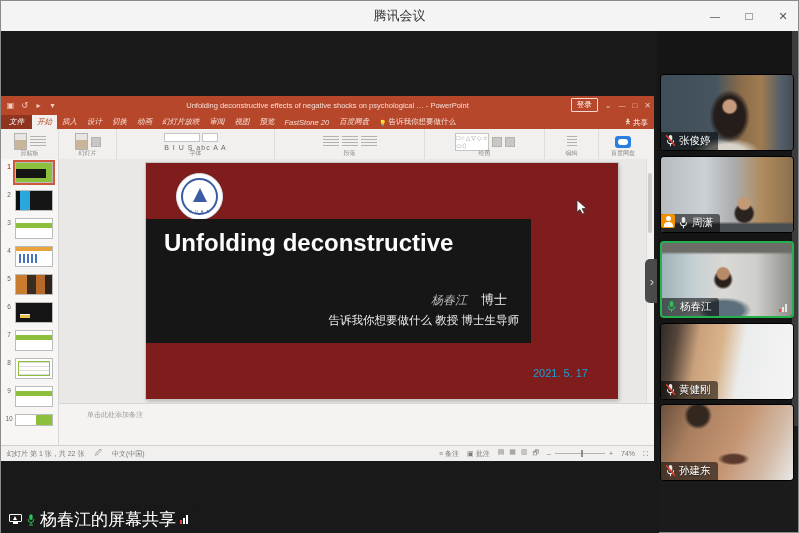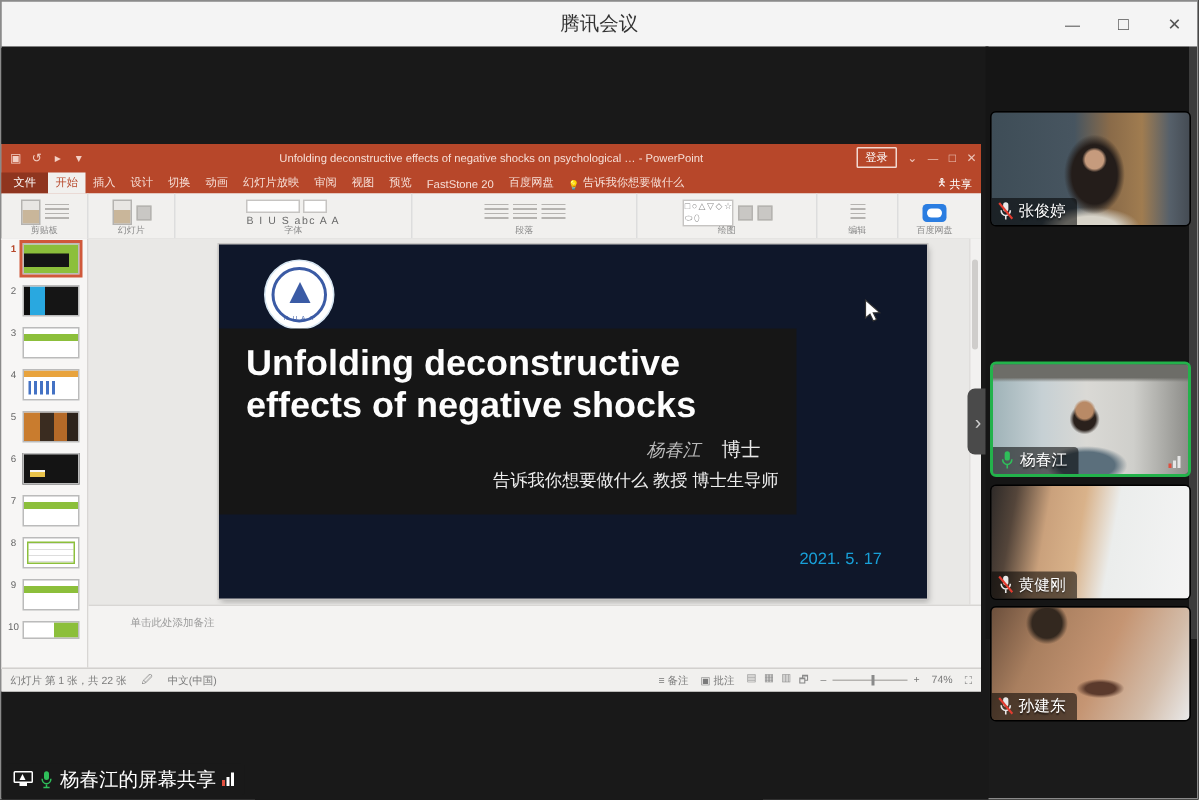--- a/index.html
+++ b/index.html
@@ -30,21 +30,21 @@
   .ppt-title{position:absolute;left:0;right:0;text-align:center;font-size:7.5px;color:#f6ded6;pointer-events:none;white-space:nowrap;overflow:hidden;}
   .ppt-tb-right{position:absolute;right:3px;top:2px;display:flex;align-items:center;gap:7px;}
   .signin{border:1px solid #f2d9d1;color:#fff;font-size:7.5px;padding:1px 5px;border-radius:1px;}
   .pwc{color:#edc6ba;font-size:8px;}
   .pwc.opt::before{content:"⌄";}
   .pwc.min::before{content:"—";font-size:7px;}
   .pwc.max::before{content:"□";}
   .pwc.cls::before{content:"✕";}
 
   .ppt-tabs{position:absolute;left:0;top:18px;width:100%;height:15px;background:#b7472a;display:flex;align-items:flex-end;}
-  .ptab{font-size:7.5px;color:#f6ded6;padding:2px 5px 2px;white-space:nowrap;}
+  .ptab{font-size:7.5px;color:#f6ded6;padding:2px 5px 2px;white-space:nowrap;font-style:italic;}
   .ptab.file{background:#8f351f;color:#fff;padding:2px 8px;}
   .ptab.sel{background:#f1f0ee;color:#b7472a;}
   .tellme{display:flex;align-items:center;gap:2px;font-size:7.5px;color:#f6ded6;padding:2px 5px;}
   .bulb::before{content:"💡";font-size:6px;}
   .ppt-share{position:absolute;right:6px;bottom:1px;font-size:7.5px;color:#fff;display:flex;gap:2px;align-items:center;}
   .person-g::before{content:"🯅";font-size:7px;}
 
   
   .ribbon{position:absolute;left:0;top:33px;width:100%;height:30px;background:#f1f0ee;border-bottom:1px solid #d2d0ce;display:flex;}
   .rgroup{position:relative;height:100%;border-right:1px solid #ddd;box-sizing:border-box;display:flex;flex-direction:column;align-items:center;}
@@ -83,21 +83,21 @@
   .tp8{background:#fff;position:relative;}
   .tp8::after{content:"";position:absolute;inset:2px;border:1px solid #8cbf3b;background:repeating-linear-gradient(180deg,#ddd 0 1px,transparent 1px 4px);}
   .tp9{background:linear-gradient(180deg,#fff 0 20%,#8cbf3b 20% 45%,#fff 45% 100%);}
   .tp10{background:linear-gradient(90deg,#fff 0 55%,#8cbf3b 55% 100%);height:12px;}
 
   .canvas{position:absolute;left:58px;top:0;right:0;height:100%;}
   .vscroll{position:absolute;right:0;top:0;width:7px;height:245px;background:#f2f1f0;border-left:1px solid #e0dedc;}
   .vscroll::before{content:"";position:absolute;left:1px;top:14px;width:4px;height:60px;background:#cfcdcb;border-radius:2px;}
 
   
-  .slide{position:absolute;left:87px;top:4px;width:472px;height:236px;background:#0f172a;box-shadow:0 0 0 1px #c8c6c4,1px 2px 4px rgba(0,0,0,.25);}
+  .slide{position:absolute;left:87px;top:4px;width:472px;height:236px;background:#7f1d1d;box-shadow:0 0 0 1px #c8c6c4,1px 2px 4px rgba(0,0,0,.25);}
   .logo{position:absolute;left:30px;top:10px;width:45px;height:45px;border-radius:50%;background:#fff;border:1px solid #d7e6f2;display:flex;align-items:center;justify-content:center;}
   .logo .ring{width:37px;height:37px;border-radius:50%;border:2px solid #3b5ba5;box-sizing:border-box;display:flex;align-items:center;justify-content:center;}
   .logo .emb{width:0;height:0;border-left:7px solid transparent;border-right:7px solid transparent;border-bottom:14px solid #3b5ba5;transform:translateY(-2px);}
   .logo .lt{position:absolute;bottom:5px;font-size:4px;color:#3b5ba5;letter-spacing:1px;}
   .blackbox{position:absolute;left:0;top:56px;width:385px;height:124px;background:#161616;color:#fff;}
   .sl-title{margin:10px 0 0 18px;font-size:24px;line-height:28px;font-weight:bold;color:#fdfdfd;letter-spacing:0px;}
   .sl-byline{position:absolute;right:24px;top:72px;font-size:13px;color:#e8e8e8;}
   .sl-byline .script{font-family:"DejaVu Serif","Liberation Serif",serif;font-style:italic;font-size:12px;color:#b9b9b9;margin-right:14px;}
   .sl-aff{position:absolute;right:12px;top:94px;font-size:11.5px;color:#ededed;}
   .sl-date{position:absolute;right:30px;bottom:20px;font-size:11px;font-weight:normal;color:#18a0d8;}
@@ -116,21 +116,21 @@
   .zoombar{display:flex;align-items:center;gap:4px;}
   .ztrack{position:relative;width:50px;height:1px;background:#b5b3b0;}
   .zthumb{position:absolute;left:26px;top:-3px;width:2px;height:7px;background:#8a8a8a;}
 
   
   .handle{position:absolute;right:0;top:228px;width:14px;height:44px;background:#4a4a4a;border-radius:5px 0 0 5px;display:flex;align-items:center;justify-content:center;cursor:pointer;}
   .handle::before{content:"›";color:#cfcfcf;font-size:13px;}
 
   
   .banner{position:absolute;left:3px;bottom:4px;height:21px;background:rgba(25,25,25,.92);border-radius:2px;display:flex;align-items:center;gap:4px;padding:0 7px 0 5px;}
-  .banner .btext{color:#fff;font-size:13px;}
+  .banner .btext{color:#fff;font-size:17px;}
   .mon{position:relative;width:13px;height:11px;}
   .mon::before{content:"";position:absolute;left:0;top:0;width:13px;height:8px;border:1px solid #fff;border-radius:1px;box-sizing:border-box;}
   .mon::after{content:"";position:absolute;left:4px;top:8px;width:5px;height:2px;background:#fff;}
   .mon .arr{position:absolute;left:4px;top:1.5px;width:0;height:0;border-left:2.5px solid transparent;border-right:2.5px solid transparent;border-bottom:4px solid #fff;}
   .bars{display:flex;align-items:flex-end;gap:1px;height:9px;}
   .bars i{display:block;width:2px;background:#fff;}
   .bars .b1{height:4px;background:#e04f3f;}
   .bars .b2{height:6px;}
   .bars .b3{height:9px;}
 
@@ -336,21 +336,20 @@
           <div class="slide">
             <div class="logo">
               <span class="ring">
                   <span class="emb"></span>
                 </span>
               <span class="lt">N U A A</span>
             </div>
             <div class="blackbox">
               <div class="sl-title">
                 <div>Unfolding deconstructive</div>
-                <div>effects of negative shocks</div>
               </div>
               <div class="sl-byline">
                 <span class="script">杨春江</span><span>博士</span>
               </div>
               <div class="sl-aff">告诉我你想要做什么 教授 博士生导师</div>
             </div>
             <div class="sl-date">2021. 5. 17</div>
             <svg class="cursor-svg" width="12" height="17" viewBox="0 0 12 17">
               <path d="M1,1 L1,13 L4,10.5 L6.2,15 L8.4,14 L6.2,9.6 L10.5,9.4 Z" fill="#ffffff" stroke="#333" stroke-width="0.8"></path>
             </svg>
@@ -420,20 +419,32 @@
         <svg class="micsvg" width="11" height="14" viewBox="0 0 12 16">
           <rect x="4" y="1" width="4" height="7" rx="2" fill="#e8e8e8"></rect>
           <path d="M2.5 7 a3.5 4 0 0 0 7 0" fill="none" stroke="#e8e8e8" stroke-width="1.2"></path>
           <line x1="6" y1="11.5" x2="6" y2="14" stroke="#e8e8e8" stroke-width="1.2"></line>
           <line x1="1" y1="1.5" x2="11" y2="13.5" stroke="#e23c30" stroke-width="1.6"></line>
         </svg>
         <span class="pname">张俊婷</span>
       </div>
     </div>
 
+    <div class="tile" style="top:125px">
+      <div class="vid v2"></div>
+      <div class="nameplate">
+        <span class="hostbadge"></span>
+        <svg class="micsvg" width="11" height="14" viewBox="0 0 12 16">
+          <rect x="4" y="1" width="4" height="7" rx="2" fill="#e8e8e8"></rect>
+          <path d="M2.5 7 a3.5 4 0 0 0 7 0" fill="none" stroke="#e8e8e8" stroke-width="1.2"></path>
+          <line x1="6" y1="11.5" x2="6" y2="14" stroke="#e8e8e8" stroke-width="1.2"></line>
+        </svg>
+        <span class="pname">周潇</span>
+      </div>
+    </div>
 
     <div class="tile active" style="top:210px">
       <div class="vid v3"></div>
       <div class="nameplate">
         <svg class="micsvg" width="11" height="14" viewBox="0 0 12 16">
           <rect x="4" y="1" width="4" height="7" rx="2" fill="#2fbf5a"></rect>
           <path d="M2.5 7 a3.5 4 0 0 0 7 0" fill="none" stroke="#2fbf5a" stroke-width="1.2"></path>
           <line x1="6" y1="11.5" x2="6" y2="14" stroke="#2fbf5a" stroke-width="1.2"></line>
         </svg>
         <span class="pname">杨春江</span>

